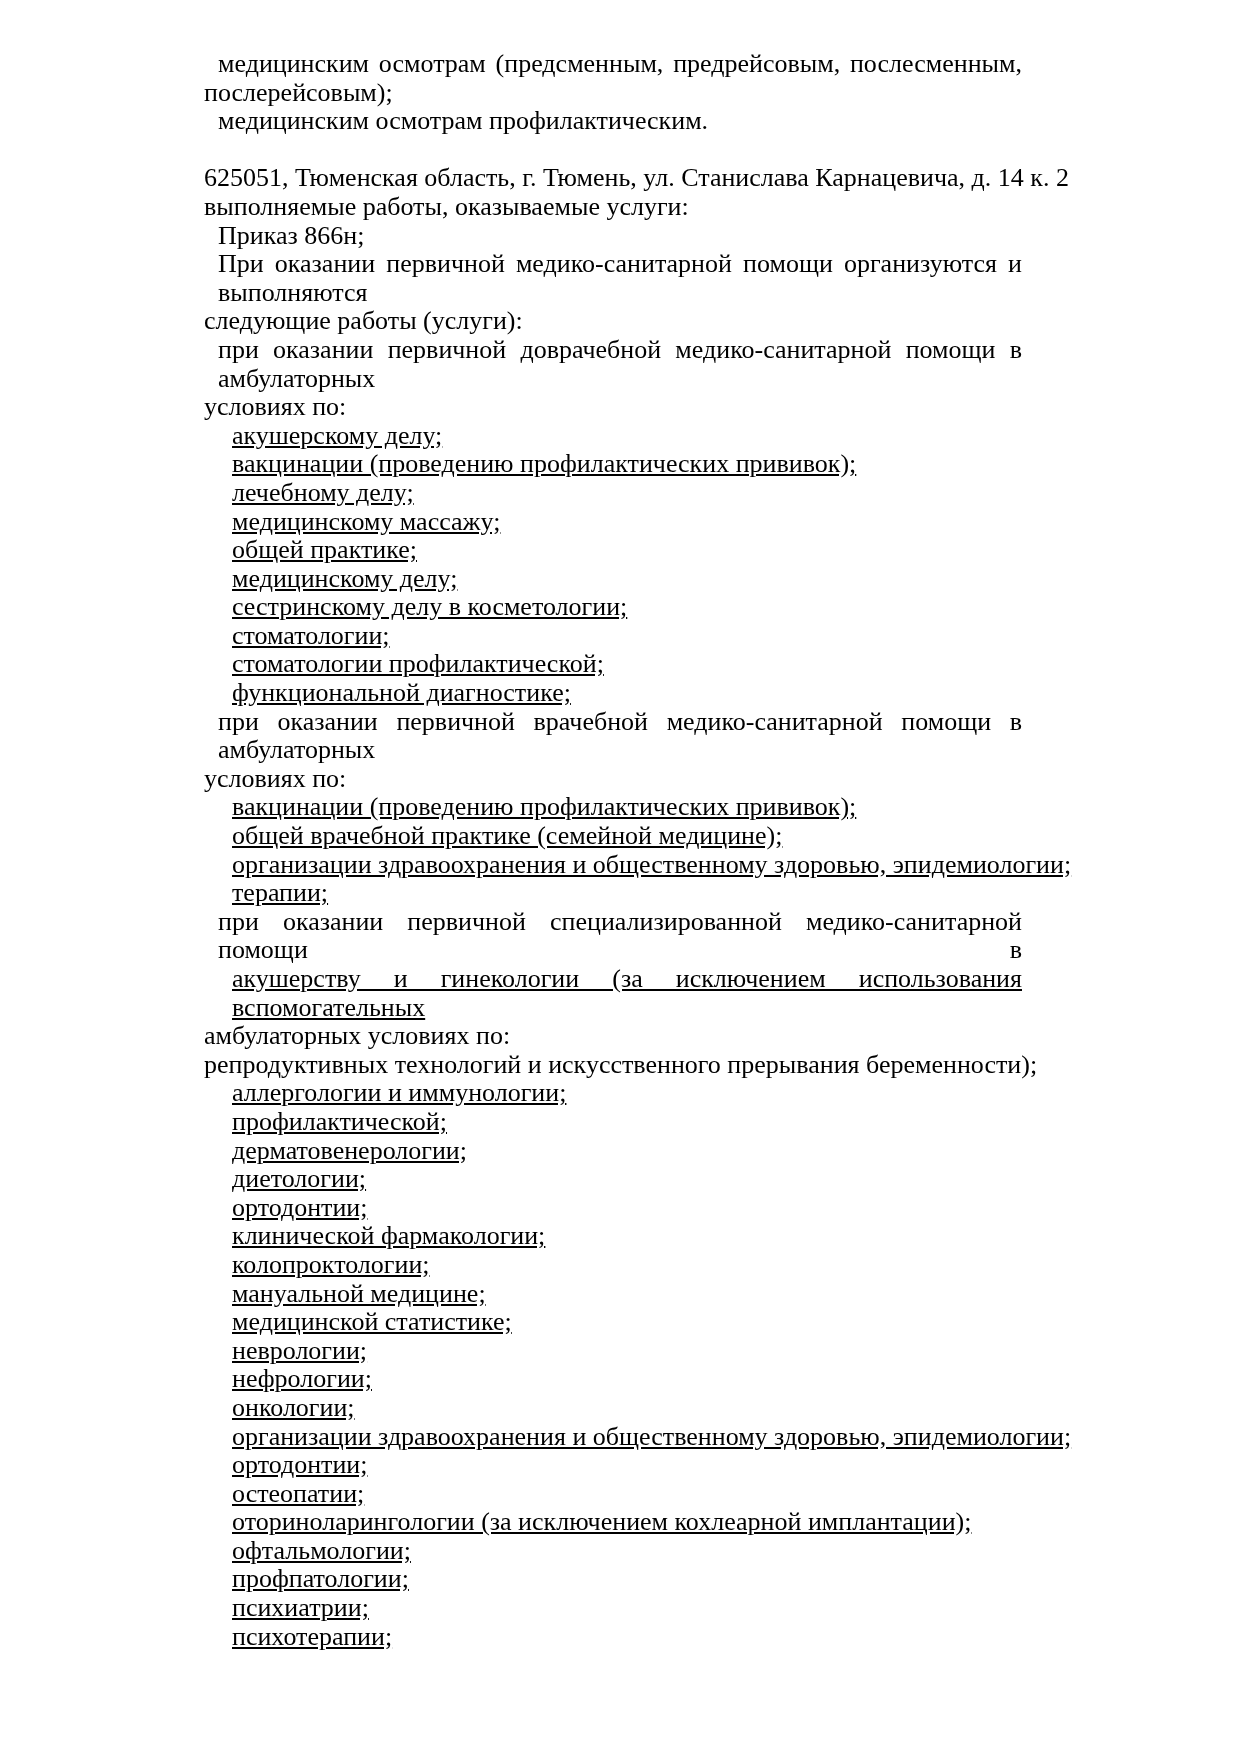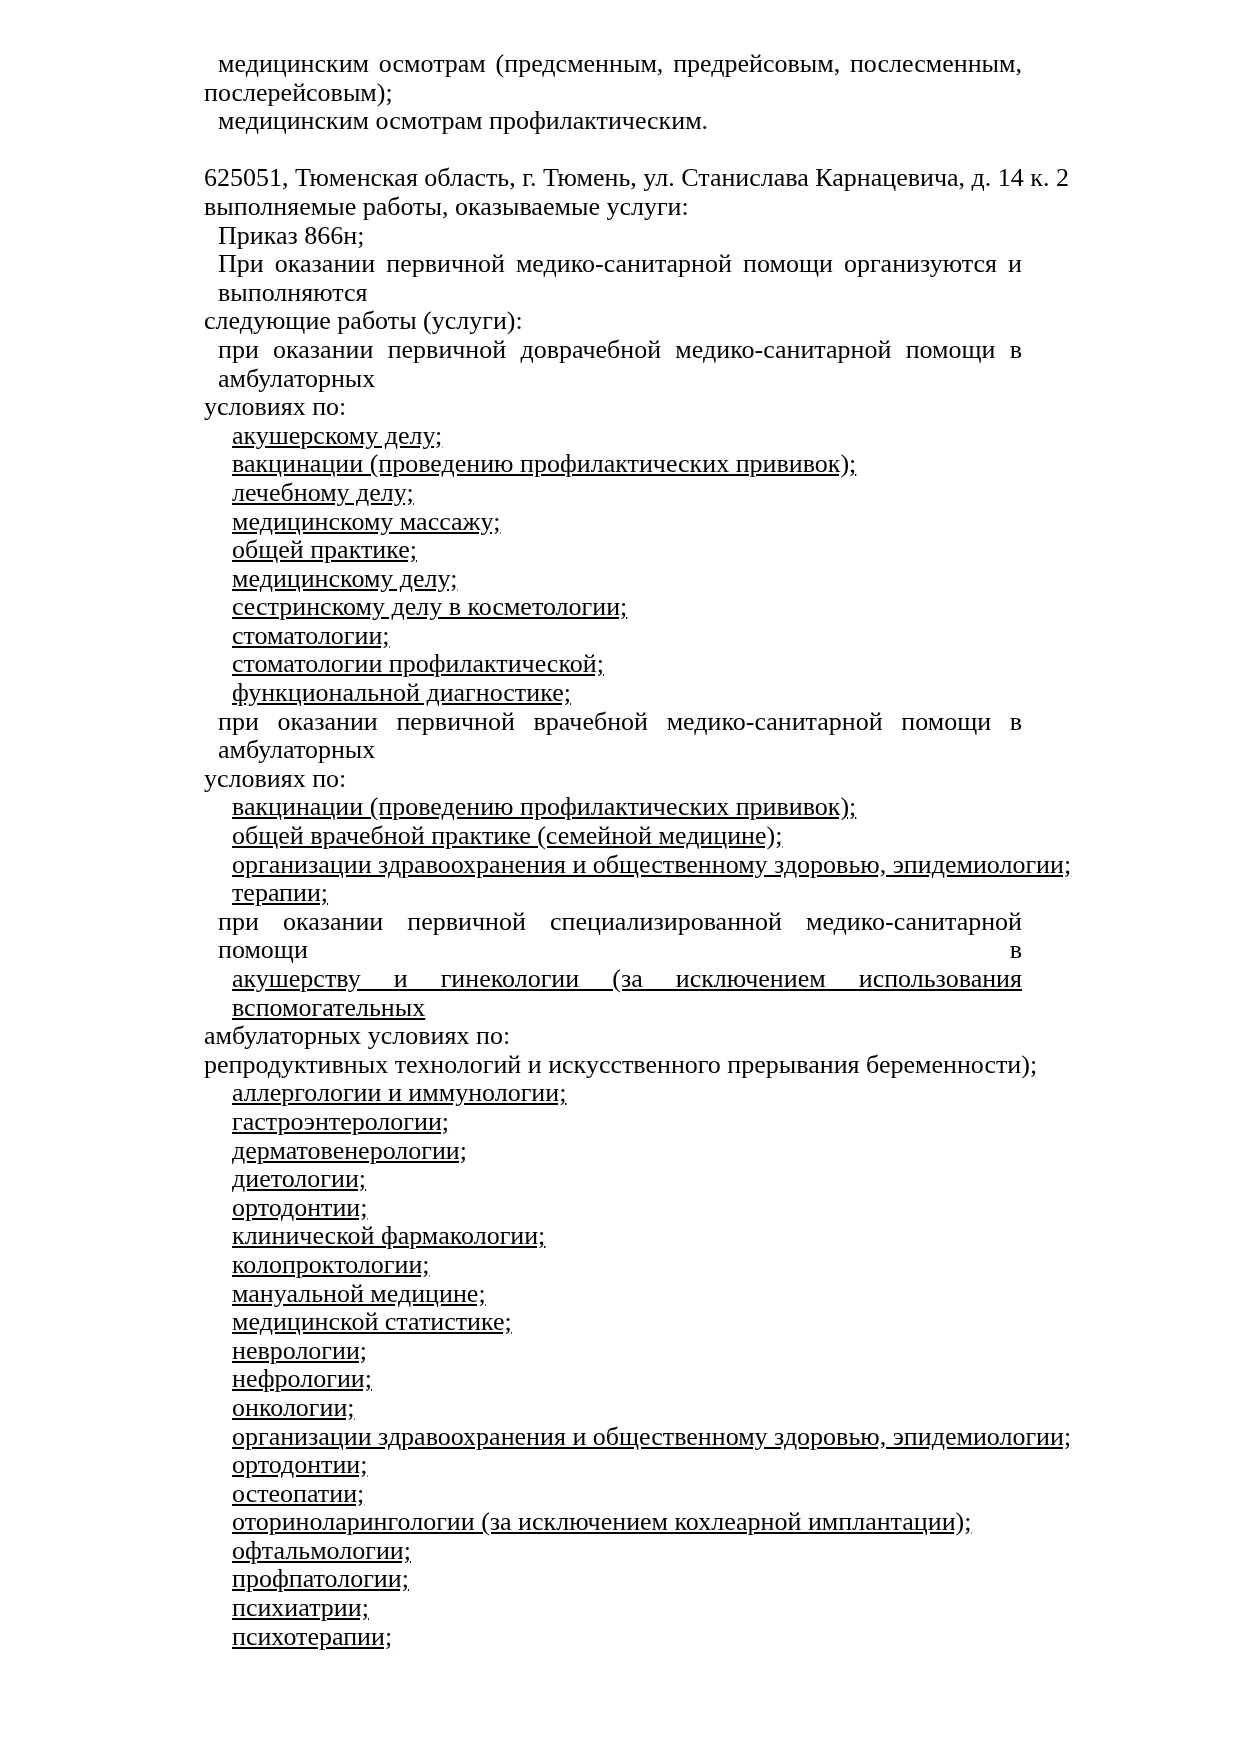--- a/index.html
+++ b/index.html
@@ -71,21 +71,21 @@
       <div class="line flush">условиях по:</div>
       <div class="line list">вакцинации (проведению профилактических прививок);</div>
       <div class="line list">общей врачебной практике (семейной медицине);</div>
       <div class="line list">организации здравоохранения и общественному здоровью, эпидемиологии;</div>
       <div class="line list">терапии;</div>
       <div class="line pfirst justify">при оказании первичной специализированной медико-санитарной помощи в</div>
       <div class="line list justify">акушерству и гинекологии (за исключением использования вспомогательных</div>
       <div class="line flush">амбулаторных условиях по:</div>
       <div class="line flush">репродуктивных технологий и искусственного прерывания беременности);</div>
       <div class="line list">аллергологии и иммунологии;</div>
-      <div class="line list">гастроэнтерологии;</div>
+      <div class="line list">профилактической;</div>
       <div class="line list">дерматовенерологии;</div>
       <div class="line list">диетологии;</div>
       <div class="line list">ортодонтии;</div>
       <div class="line list">клинической фармакологии;</div>
       <div class="line list">колопроктологии;</div>
       <div class="line list">мануальной медицине;</div>
       <div class="line list">медицинской статистике;</div>
       <div class="line list">неврологии;</div>
       <div class="line list">нефрологии;</div>
       <div class="line list">онкологии;</div>

